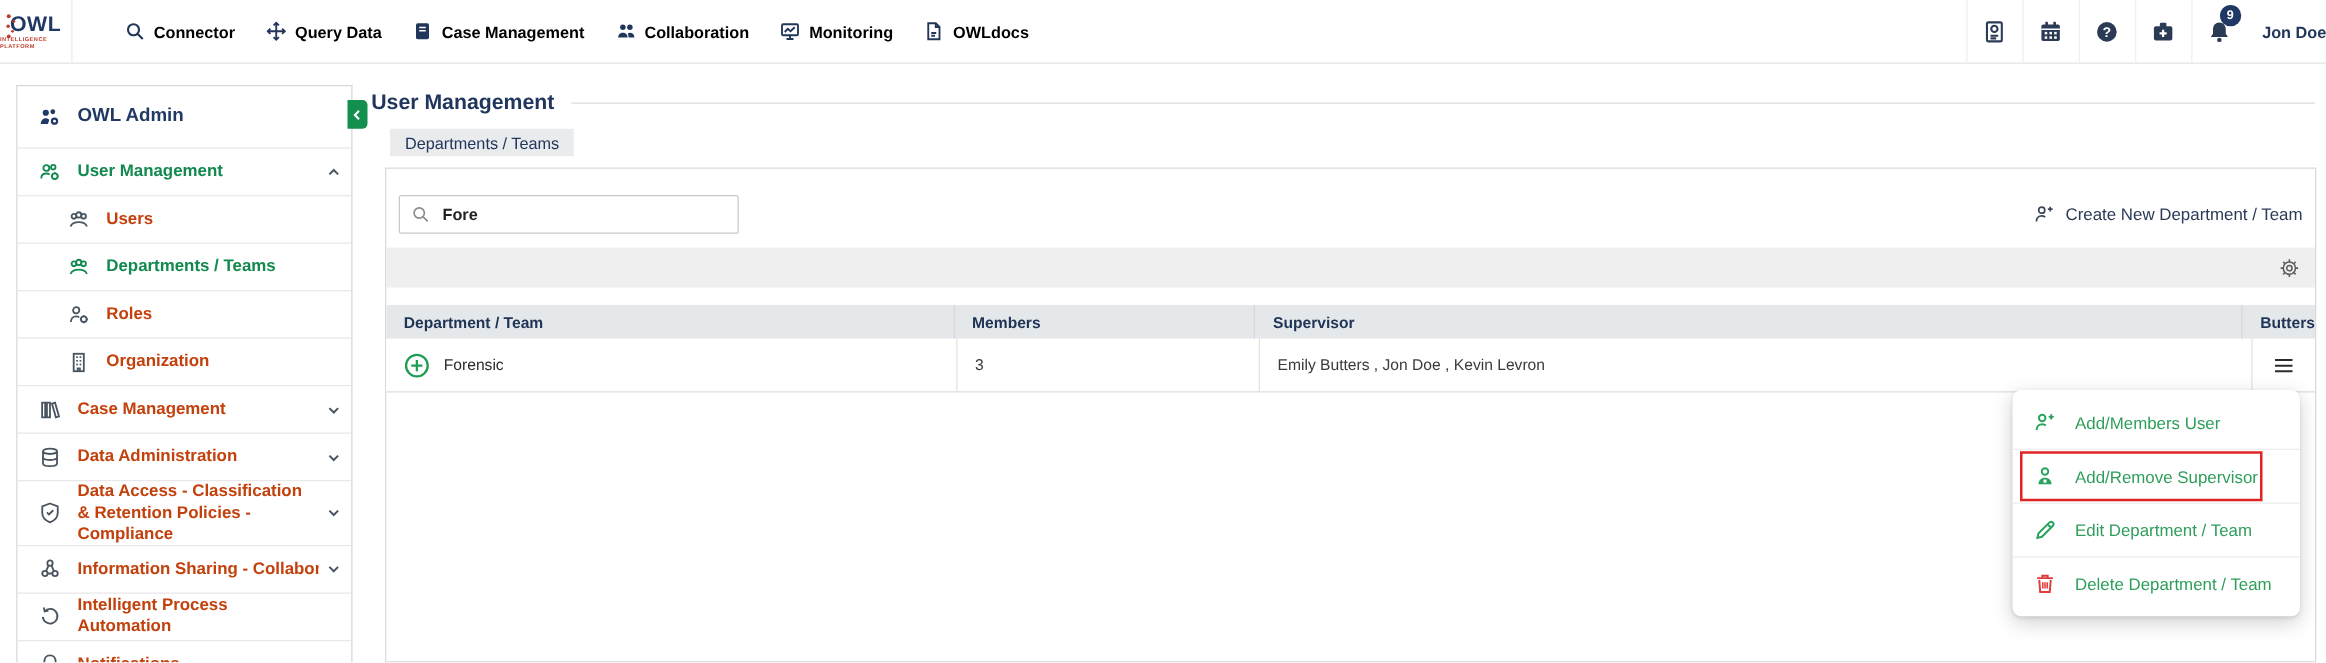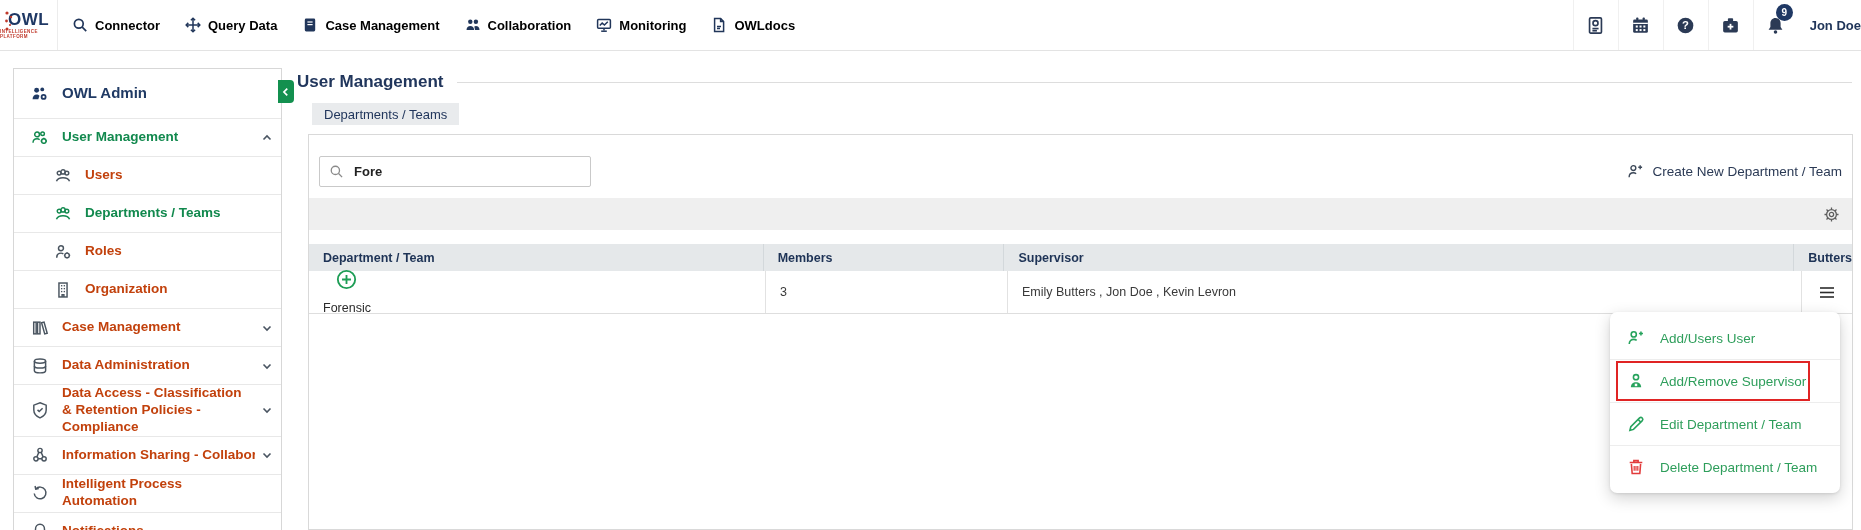--- a/index.html
+++ b/index.html
@@ -4,21 +4,21 @@
 <style>
   html,body{margin:0;padding:0;}
   body{width:1861px;height:530px;position:relative;overflow:hidden;background:#fff;
        font-family:"Liberation Sans",sans-serif;color:#333;}
   svg{display:block;}
   .ic{width:16px;height:16px;flex:none;display:inline-block;}
   .ic svg{width:100%;height:100%;}
 
   
   .topbar{position:absolute;top:0;left:0;right:0;height:50px;background:#fff;
-          border-bottom:1px solid #e3e3e3;display:flex;align-items:center;}
+          border-bottom:1px solid #e3e3e3;display:flex;align-items:center;gap:28px;}
   .logo{width:57px;height:100%;border-right:1px solid #ececec;display:flex;flex-direction:column;
         align-items:center;justify-content:center;position:relative;}
   .logo-owl{font-size:17px;font-weight:800;color:#1f3864;letter-spacing:.5px;line-height:1;}
   .logo-sub{font-size:4.5px;font-weight:700;color:#c0392b;letter-spacing:.4px;margin-top:1px;}
   .logo-dots{position:absolute;left:4px;top:10px;}
   .nav{display:flex;align-items:center;gap:25px;margin-left:14px;height:100%;}
   .nav-item{display:flex;align-items:center;gap:7px;font-size:13px;font-weight:700;color:#000000;
             height:100%;position:relative;cursor:pointer;white-space:nowrap;}
   .nav-item .ic{color:#21365a;}
   .nav-item.active{color:#12894e;}
@@ -77,21 +77,21 @@
   .thead{display:flex;height:27px;background:#e5e8ea;align-items:flex-end;font-size:12.5px;
          font-weight:700;color:#1e3356;}
   .trow{display:flex;height:42px;background:#fff;align-items:center;font-size:12.5px;color:#3a3a3a;
          border-bottom:1px solid #dedede;}
   .c1{width:457px;}.c2{width:242px;}.c3{width:794px;}.c4{flex:1;}
   .cell{height:100%;display:flex;align-items:center;padding-left:14px;box-sizing:border-box;}
   .thead .cell{border-right:1px solid #d3d8db;}
   .thead .cell.c4{border-right:none;}
   .trow .cell{border-right:1px solid #e2e2e2;}
   .trow .cell.c4{border-right:none;justify-content:center;padding-left:0;}
-  .row-name{display:flex;align-items:center;gap:11px;color:#2b2b2b;flex-direction:column;}
+  .row-name{display:flex;align-items:center;gap:11px;color:#2b2b2b;}
   .plus-circle{width:21px;height:21px;color:#1d9d55;cursor:pointer;}
   .burger{width:16px;height:13px;cursor:pointer;color:#2b2b2b;}
 
   
   .ctx-menu{position:absolute;left:1610px;top:312px;width:230px;background:#fff;border-radius:7px;
        box-shadow:0 1px 3px rgba(0,0,0,.10),0 5px 16px rgba(0,0,0,.18);padding:5px 0;z-index:20;}
   .menu-item{height:42px;display:flex;align-items:center;gap:15px;padding:0 17px;font-size:13.5px;
        font-weight:500;color:#2e9e5b;cursor:pointer;position:relative;}
   .menu-item+.menu-item{border-top:1px solid #ededed;}
   .menu-item .ic{width:18px;height:18px;color:#27a35d;}
@@ -491,21 +491,21 @@
 
 <div class="ctx-menu">
   <div class="menu-item">
     <span class="ic">
         <svg viewBox="0 0 16 16" fill="none" stroke="currentColor" stroke-width="1.4">
           <circle cx="6" cy="4.8" r="2.3"></circle>
           <path d="M2 13.4c0-2.6 1.8-4.2 4-4.2 1 0 1.9.3 2.6.9"></path>
           <path d="M12.4 2.2v3.6M10.6 4h3.6"></path>
         </svg>
       </span>
-    <span>Add/Users User</span>
+    <span>Add/Members User</span>
   </div>
   <div class="menu-item highlighted">
     <span class="ic">
         <svg viewBox="0 0 16 16">
           <circle cx="8" cy="4.6" r="2.3" fill="none" stroke="currentColor" stroke-width="1.4"></circle>
           <path d="M3.4 13.6c0-2.8 2-4.5 4.6-4.5s4.6 1.7 4.6 4.5z" fill="currentColor"></path>
           <rect x="6.9" y="10.4" width="2.2" height="2.2" fill="#fff"></rect>
         </svg>
       </span>
     <span>Add/Remove Supervisor</span>

